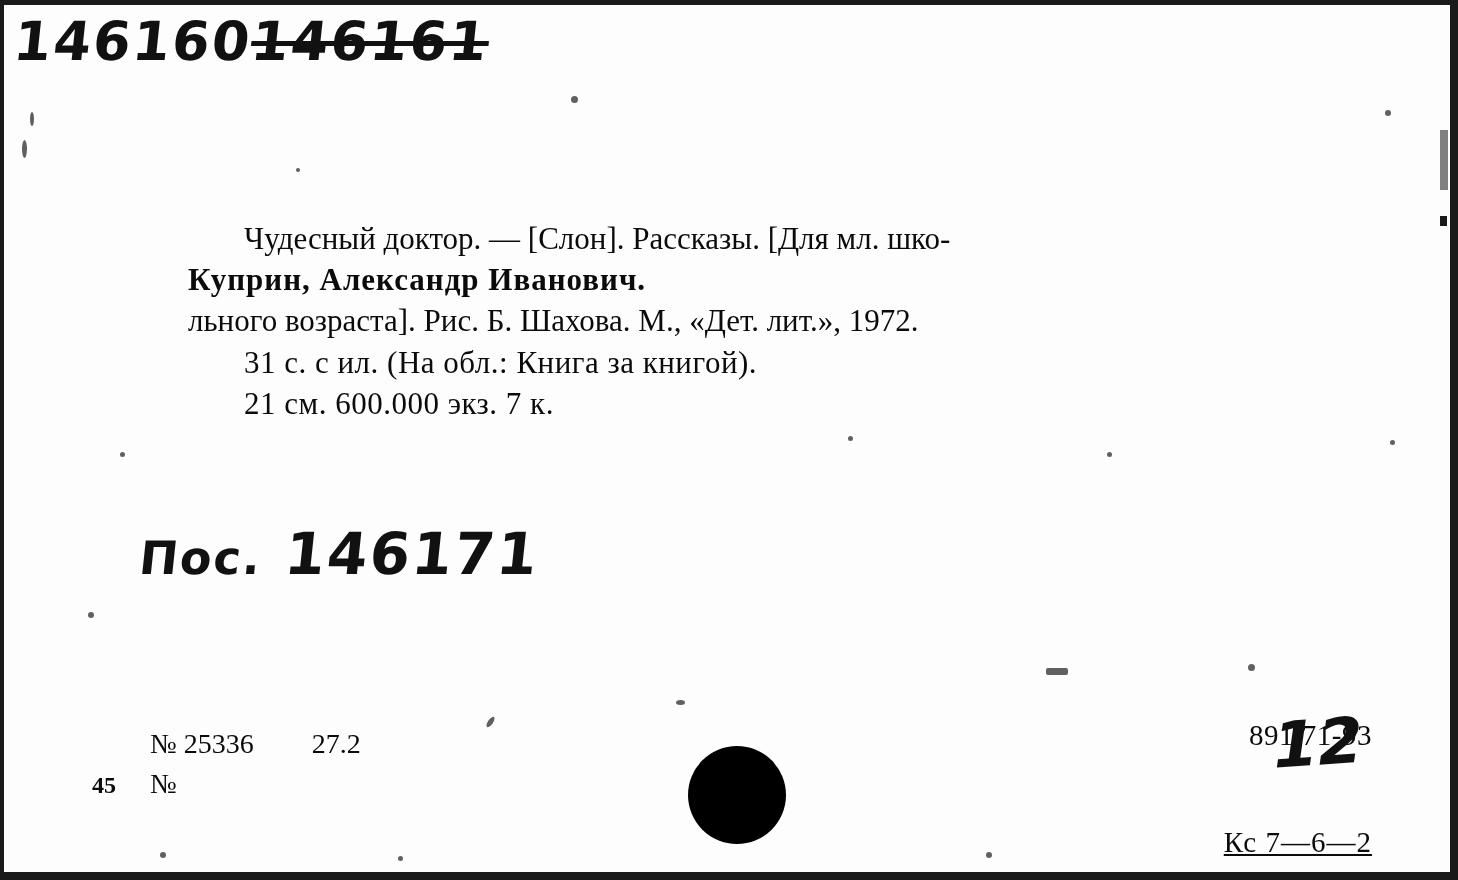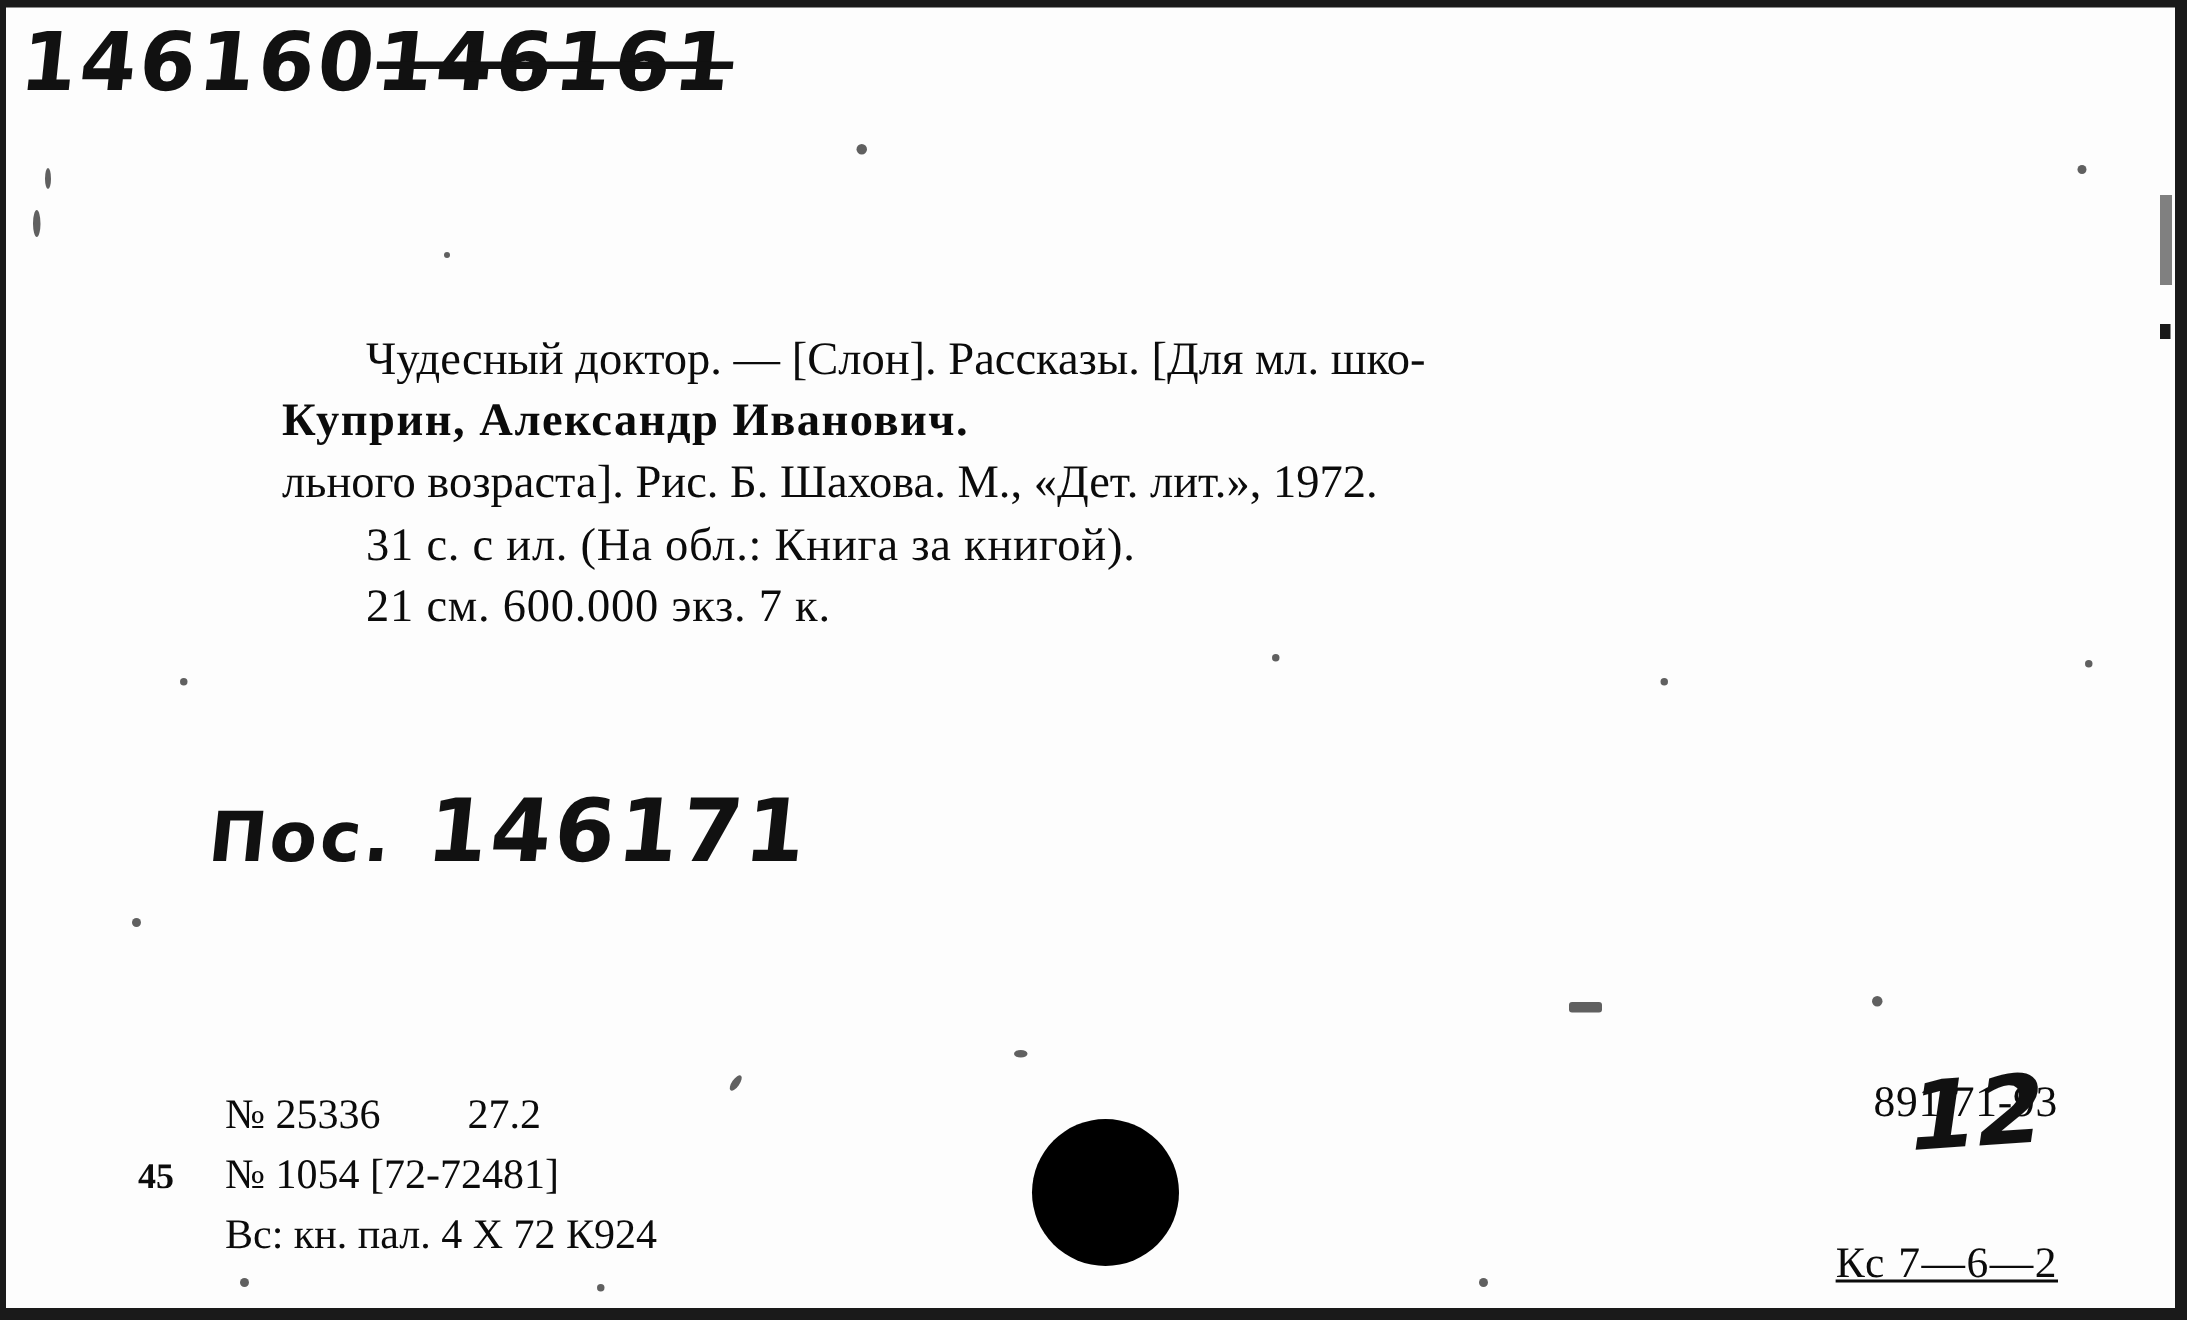--- a/index.html
+++ b/index.html
@@ -164,25 +164,20 @@
     <div class="row">
       <span class="gap"></span>
       <span>№</span>&nbsp;
       <span>25336</span>
       <span class="gap"></span>
       <span>27.2</span>
     </div>
     <div class="row">
       <span class="lead">45</span>
       <span>№</span>&nbsp;
-      <span>1054 [72-72481]</span>
-    </div>
-    <div class="row">
-      <span class="gap"></span>
-      <span>Вс: кн. пал. 4 X 72 К924</span>
     </div>
   </div>
 
   <div id="punch-hole"></div>
 
   <div id="bottom-right">
     <div class="udc">891.71-93</div>
     <div class="ks">Кс 7—6—2</div>
   </div>
 

